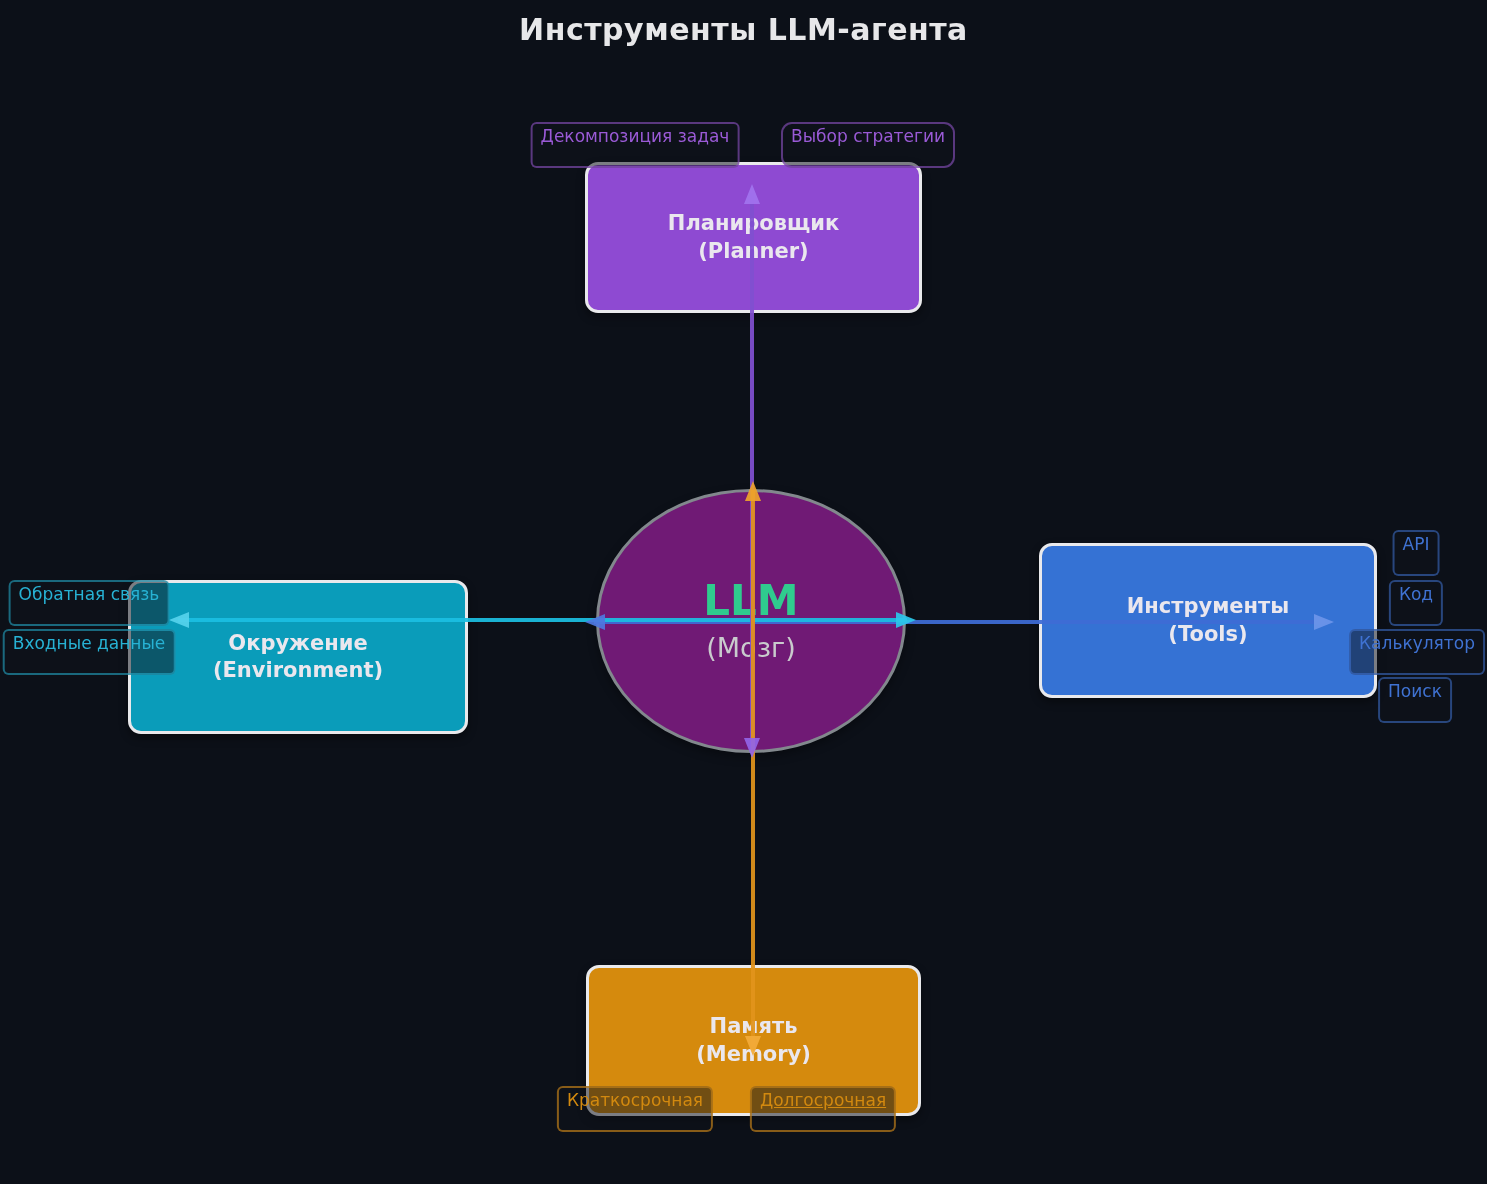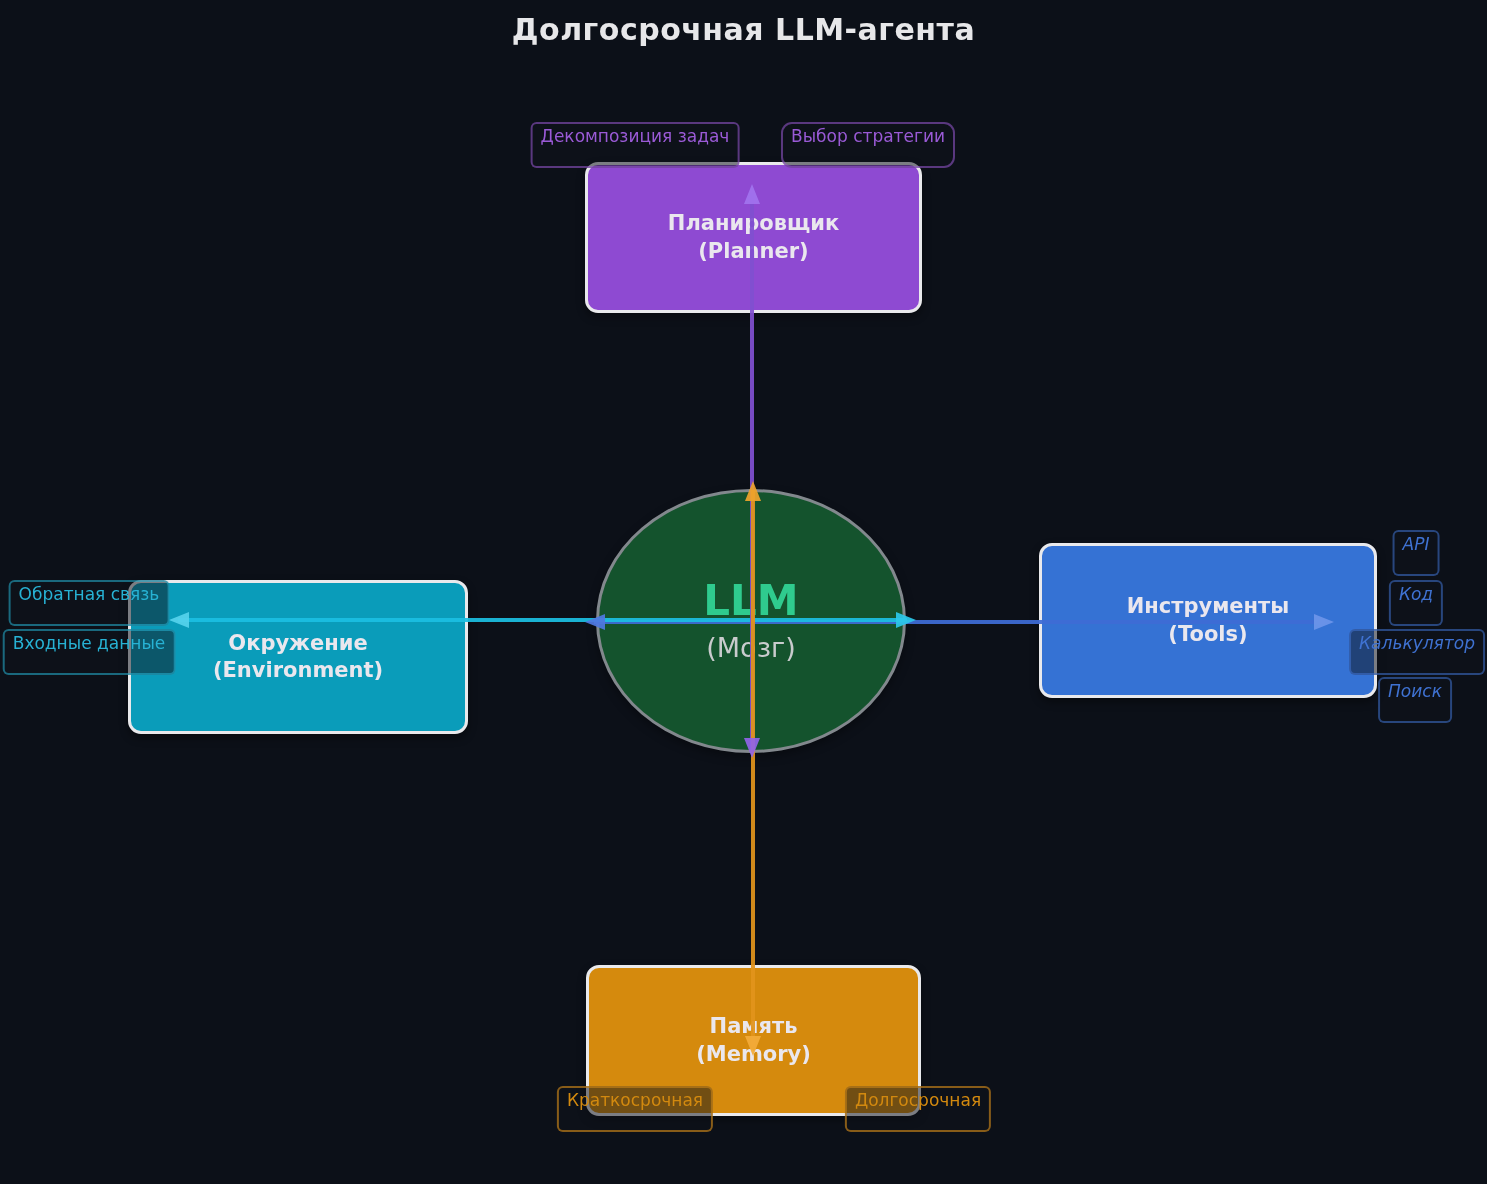--- a/index.html
+++ b/index.html
@@ -16,44 +16,44 @@
     display:flex;flex-direction:column;align-items:center;justify-content:center;
     font-weight:bold;font-size:21px;line-height:1.3;color:#eae7ee;text-align:center;
     box-shadow:0 4px 9px rgba(0,0,0,.4);z-index:1;
   }
   .node-planner{left:585px;top:162px;width:337px;height:151px;background:#8e4ad2;}
   .node-environment{left:128px;top:544px;width:340px;height:154px;background:#0a9cba;margin-top:36px;}
   .node-tools{left:1039px;top:543px;width:338px;height:155px;background:#3572d4;}
   .node-memory{left:586px;top:929px;width:335px;height:151px;background:#d58a0d;margin-top:36px;}
   .ellipse{
     position:absolute;left:596px;top:489px;width:310px;height:264px;box-sizing:border-box;
-    background:#14532d;border:3px solid #82888d;border-radius:50%;
+    background:#701a75;border:3px solid #82888d;border-radius:50%;
     display:flex;flex-direction:column;align-items:center;justify-content:center;
     z-index:2;box-shadow:0 4px 10px rgba(0,0,0,.35);
   }
   .llm-label{font-size:42px;font-weight:bold;color:#2fcb8e;line-height:1.05;}
   .llm-sublabel{font-size:27px;color:#c9cbcd;margin-top:8px;text-align:center;}
   .arrows{position:absolute;left:0;top:0;z-index:3;pointer-events:none;}
   .arrows *{opacity:.93;}
   .tag{
     position:absolute;z-index:4;transform:translateX(-50%);
     font-size:17px;line-height:1.2;padding:2px 8px 20px;white-space:nowrap;
     border:2px solid;border-radius:6px;background:rgba(13,17,25,.5);
   }
   .tag-purple{color:#9a5ad6;border-color:rgba(154,90,214,.55);}
   .tag-cyan{color:#27b2d4;border-color:rgba(39,178,212,.55);}
-  .tag-blue{color:#3f72d2;border-color:rgba(63,114,210,.55);font-style:italic;}
+  .tag-blue{color:#3f72d2;border-color:rgba(63,114,210,.55);}
   .tag-orange{color:#d2890f;border-color:rgba(190,125,25,.7);}
 </style>
 </head>
 <body>
 
 <div class="canvas">
 
-  <div class="title">Долгосрочная LLM-агента</div>
+  <div class="title">Инструменты LLM-агента</div>
 
   <div class="node node-planner">
     <div>Планировщик</div>
     <div>(Planner)</div>
   </div>
 
   <div class="node node-environment">
     <div>Окружение</div>
     <div>(Environment)</div>
   </div>
@@ -95,15 +95,15 @@
 
   <div class="tag tag-cyan" style="left:89px;top:580px;">Обратная связь</div>
   <div class="tag tag-cyan" style="left:89px;top:629px;">Входные данные</div>
 
   <div class="tag tag-blue" style="left:1416px;top:530px;">API</div>
   <div class="tag tag-blue" style="left:1416px;top:580px;">Код</div>
   <div class="tag tag-blue" style="left:1417px;top:629px;">Калькулятор</div>
   <div class="tag tag-blue" style="left:1415px;top:677px;">Поиск</div>
 
   <div class="tag tag-orange" style="left:635px;top:1086px;">Краткосрочная</div>
-  <div class="tag tag-orange" style="left:918px;top:1086px;">Долгосрочная</div>
+  <div class="tag tag-orange" style="left:823px;top:1086px;text-decoration:underline;">Долгосрочная</div>
 
 </div>
 
 </body></html>

